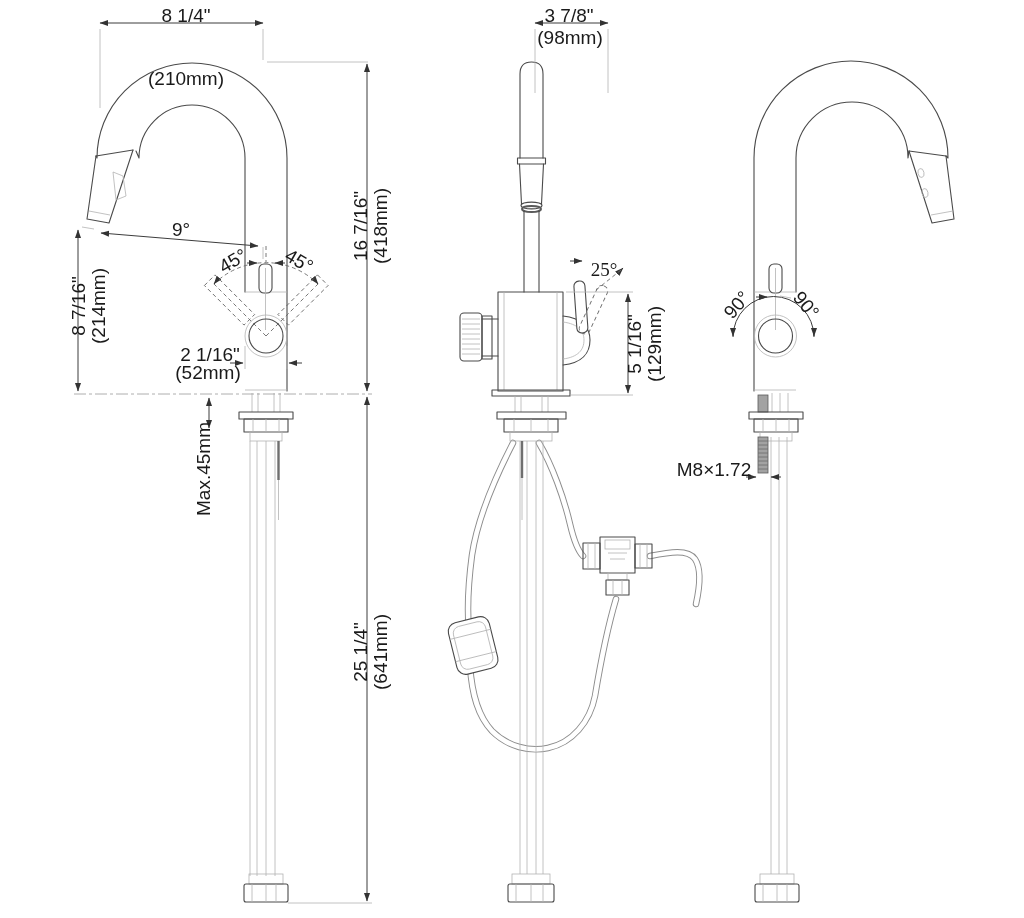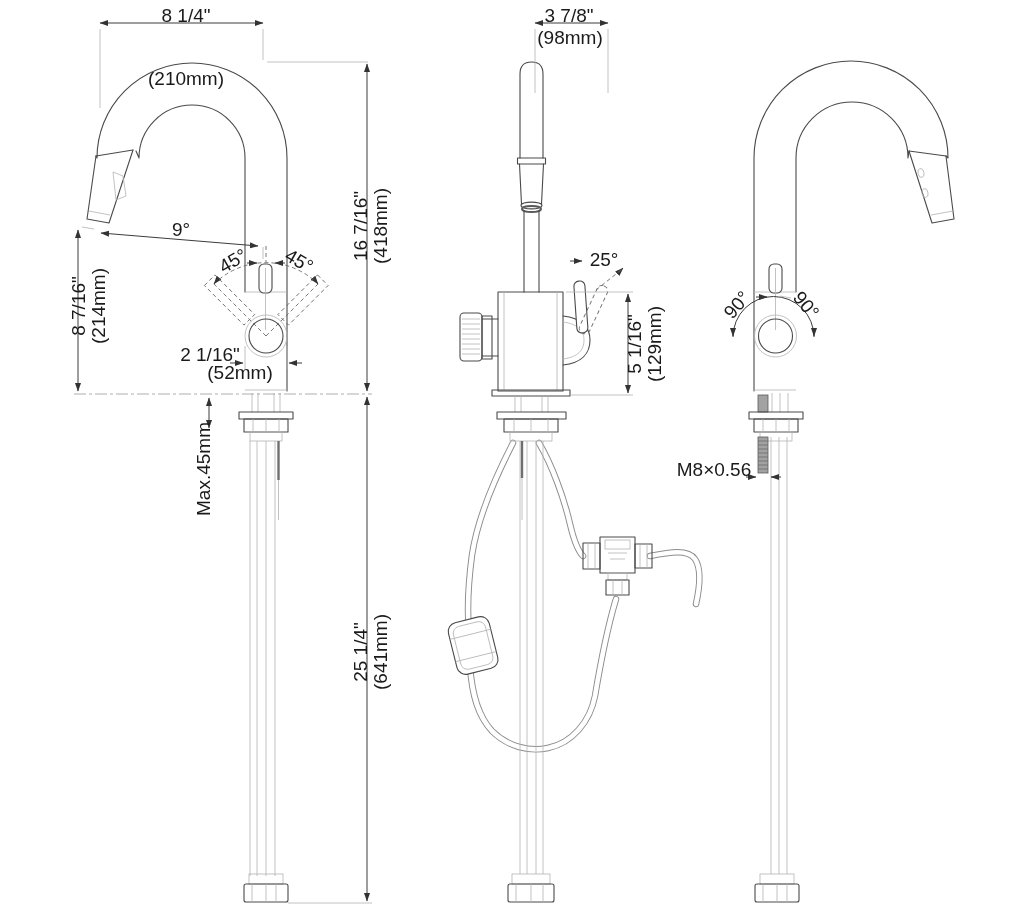--- a/index.html
+++ b/index.html
@@ -249,36 +249,36 @@
   <span>8 7/16"</span>
   <span>(214mm)</span>
 </div>
 
 <div class="lbl" style="left:181px;top:230px;">9°</div>
 
 <div class="lbl r-30" style="left:233px;top:261px;">45°</div>
 <div class="lbl r30" style="left:299px;top:261px;">45°</div>
 
 <div class="lbl" style="left:210px;top:355px;">2 1/16"</div>
-<div class="lbl" style="left:208px;top:373px;margin-left:32px;">(52mm)</div>
+<div class="lbl" style="left:208px;top:373px;">(52mm)</div>
 
 <div class="vlbl" style="left:204px;top:469px;">
   <span>Max.45mm</span>
 </div>
 
 <div class="vlbl" style="left:371px;top:652px;">
   <span>25 1/4"</span>
   <span>(641mm)</span>
 </div>
 
-<div class="lbl" style="left:604px;top:260px;">25°</div>
+<div class="lbl" style="left:604px;top:270px;font-family:Liberation Serif, serif;">25°</div>
 
 <div class="vlbl" style="left:645px;top:344px;">
   <span>5 1/16"</span>
   <span>(129mm)</span>
 </div>
 
 <div class="lbl r-50" style="left:737px;top:305px;">90°</div>
 <div class="lbl r50" style="left:806px;top:305px;">90°</div>
 
-<div class="lbl" style="left:714px;top:470px;">M8×0.56</div>
+<div class="lbl" style="left:714px;top:470px;">M8×1.72</div>
 
 </div>
 
 </body></html>

